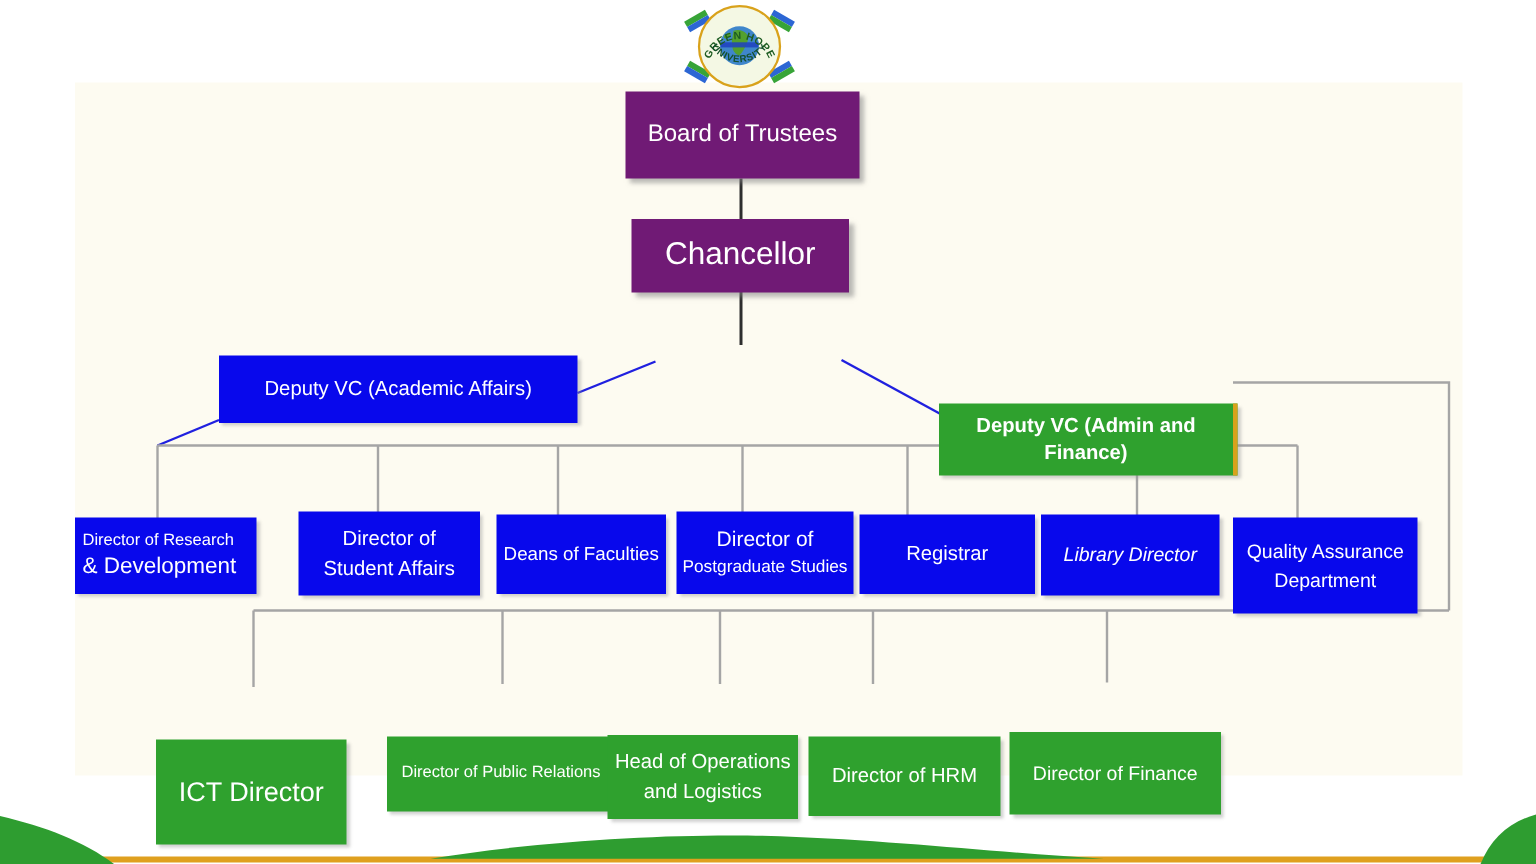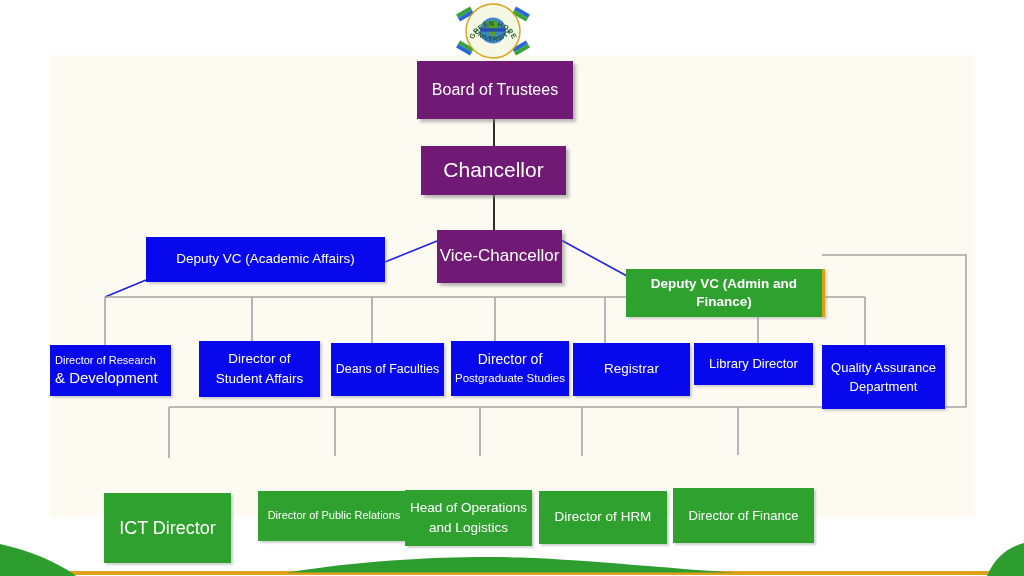--- a/index.html
+++ b/index.html
@@ -114,23 +114,20 @@
   </svg>
 
   <div class="node dark fs16" style="left:417px;top:61px;width:156px;height:58px;">
     <div class="l">Board of Trustees</div>
   </div>
 
   <div class="node dark fs21" style="left:421px;top:146px;width:145px;height:49px;">
     <div class="l">Chancellor</div>
   </div>
 
-  <div class="node dark fs18" style="left:437px;top:230px;width:125px;height:53px;font-size:17px;">
-    <div class="l">Vice-Chancellor</div>
-  </div>
 
   <div class="node blue fs135" style="left:146px;top:237px;width:239px;height:45px;">
     <div class="l">Deputy VC (Academic Affairs)</div>
   </div>
 
   <div class="node green fs135 bold" style="left:626px;top:233px;width:196px;height:48px;border-right:3px solid #D9A21B;">
     <div class="l">Deputy VC (Admin and Finance)</div>
   </div>
 
   <div class="node blue alignleft" style="left:50px;top:345px;width:116px;height:51px;">
@@ -149,21 +146,21 @@
 
   <div class="node blue mid" style="left:451px;top:341px;width:118px;height:55px;">
     <div class="l fs14">Director of</div>
     <div class="l fs115">Postgraduate Studies</div>
   </div>
 
   <div class="node blue fs135" style="left:573px;top:343px;width:117px;height:53px;">
     <div class="l">Registrar</div>
   </div>
 
-  <div class="node blue fs13" style="left:694px;top:343px;width:119px;height:42px;">
+  <div class="node blue fs13" style="left:694px;top:343px;width:119px;height:54px;font-style:italic;">
     <div class="l">Library Director</div>
   </div>
 
   <div class="node blue mid fs13" style="left:822px;top:345px;width:123px;height:64px;">
     <div class="l">Quality Assurance</div>
     <div class="l">Department</div>
   </div>
 
   <div class="node green fs18" style="left:104px;top:457px;width:127px;height:70px;">
     <div class="l">ICT Director</div>

